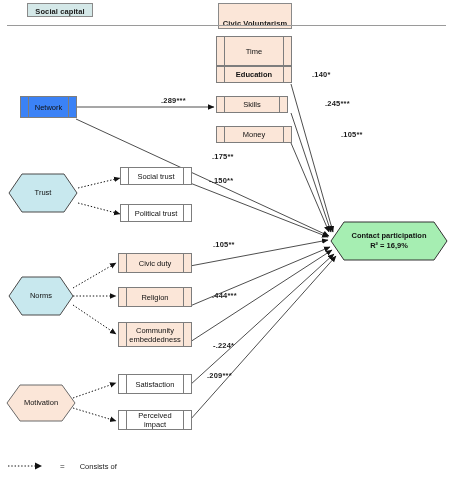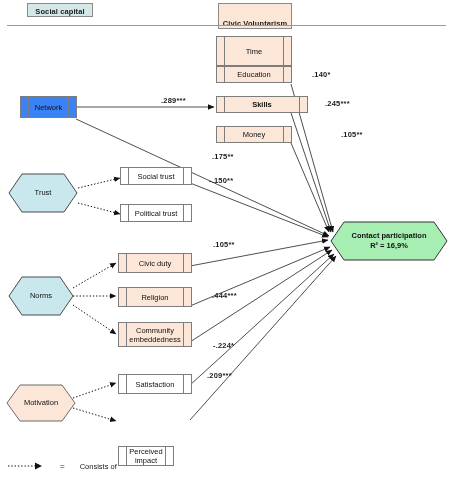--- a/index.html
+++ b/index.html
@@ -159,24 +159,24 @@
       <line x1="190" y1="306" x2="330" y2="247" marker-end="url(#arrowSolid)"></line>
       <line x1="190" y1="342" x2="332" y2="250" marker-end="url(#arrowSolid)"></line>
       <line x1="190" y1="385" x2="334" y2="254" marker-end="url(#arrowSolid)"></line>
       <line x1="190" y1="420" x2="336" y2="256" marker-end="url(#arrowSolid)"></line>
     </g>
   </svg>
 
   <div class="pbox peach" style="left:216px; top:36px; width:76px; height:30px;">
     <span class="lbl">Time</span>
   </div>
-  <div class="pbox peach" style="left:216px; top:66px; width:76px; height:17px;">
+  <div class="pbox peach" style="left:216px; top:66px; width:76px; height:17px;font-weight:bold;">
     <span class="lbl">Education</span>
   </div>
-  <div class="pbox peach" style="left:216px; top:96px; width:92px; height:17px;font-weight:bold;">
+  <div class="pbox peach" style="left:216px; top:96px; width:72px; height:17px;">
     <span class="lbl">Skills</span>
   </div>
   <div class="pbox peach" style="left:216px; top:126px; width:76px; height:17px;">
     <span class="lbl">Money</span>
   </div>
 
   <div class="pbox white" style="left:120px; top:167px; width:72px; height:18px;">
     <span class="lbl">Social trust</span>
   </div>
   <div class="pbox white" style="left:120px; top:204px; width:72px; height:18px;">
@@ -192,21 +192,21 @@
   <div class="pbox peach" style="left:118px; top:322px; width:74px; height:25px;">
     <span class="lbl">
       <span>Community</span><br>
       <span>embeddedness</span>
     </span>
   </div>
 
   <div class="pbox white" style="left:118px; top:374px; width:74px; height:20px;">
     <span class="lbl">Satisfaction</span>
   </div>
-  <div class="pbox white" style="left:118px; top:410px; width:56px; height:20px;margin-top:36px;">
+  <div class="pbox white" style="left:118px; top:410px; width:74px; height:20px;">
     <span class="lbl">Perceived impact</span>
   </div>
 
   <div class="pbox cyan" style="left:20px; top:96px; width:57px; height:22px;">
     <span class="lbl">Network</span>
   </div>
 
   <div class="hex" style="left:8px; top:173px; width:70px; height:40px;">
     <svg class="hexbg" viewBox="0 0 70 40" preserveAspectRatio="none">
       <polygon points="14,1 56,1 69,20 56,39 14,39 1,20" fill="#c8e8ee" stroke="#4a4a4a" stroke-width="1"></polygon>

